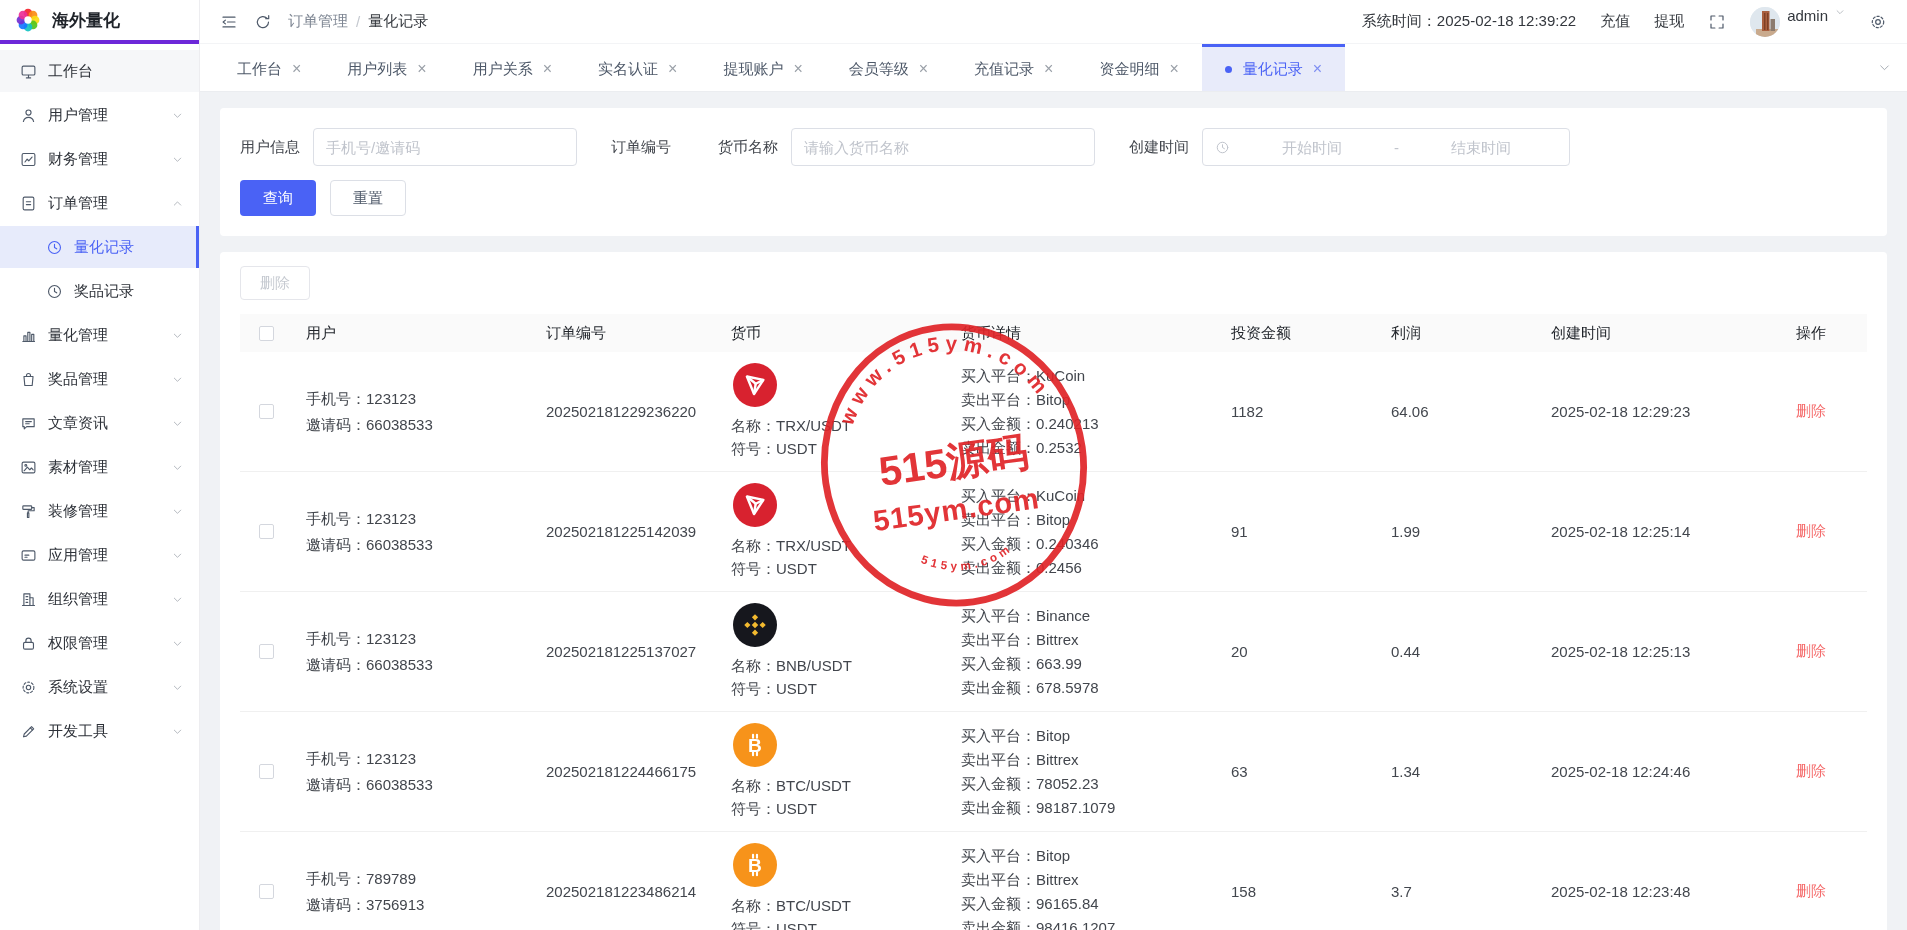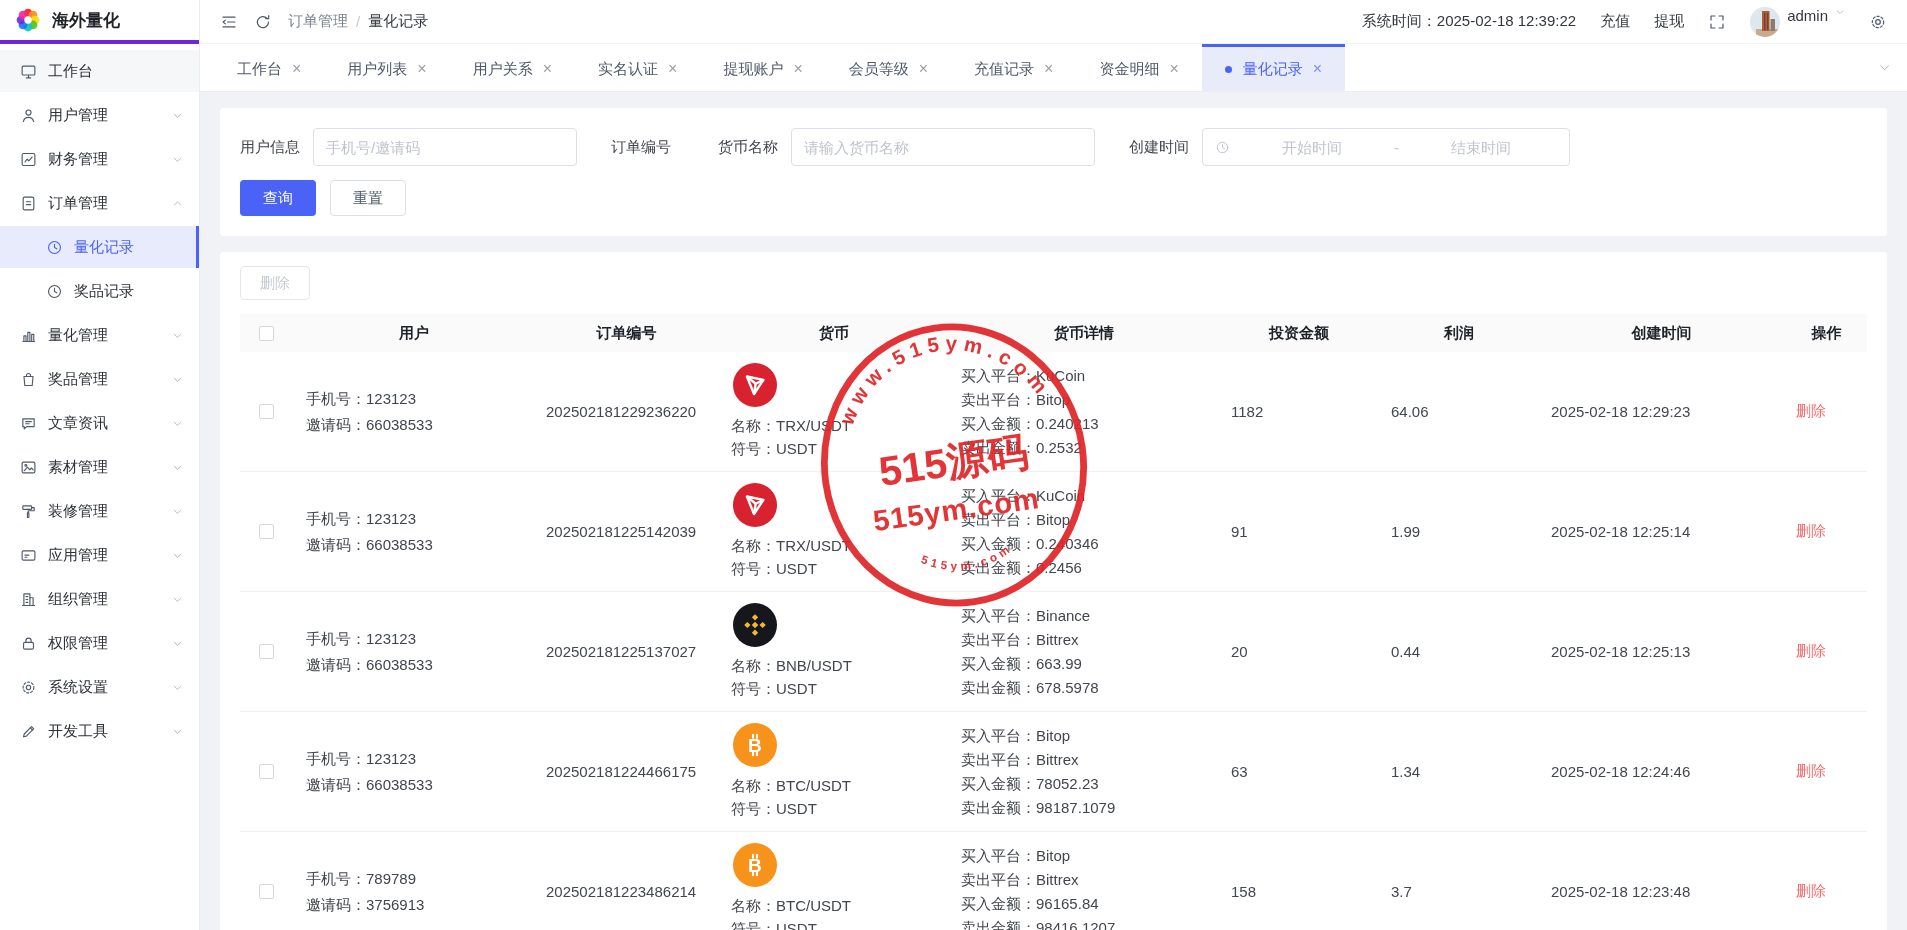--- a/index.html
+++ b/index.html
@@ -87,21 +87,21 @@
   .range .r-sep{color:var(--ph);}
   .btn-row{display:flex;gap:14px;margin-top:14px;align-items:center;}
   .btn{height:36px;padding:0 22px;border-radius:4px;font-size:15px;display:inline-flex;align-items:center;justify-content:center;cursor:pointer;border:1px solid transparent;font-family:inherit;}
   .btn-primary{background:var(--primary);color:#fff;}
   .btn-plain{background:#fff;border-color:#dcdfe6;color:var(--ink-3);}
   .btn-disabled{background:#fff;border-color:#e5e6eb;color:#c6cad1;height:34px;padding:0 19px;cursor:not-allowed;}
   
   .table-card{margin-top:16px;padding:14px 20px 0;}
   .t-wrap{margin-top:14px;}
   .t-header,.t-row{display:grid;grid-template-columns:52px 240px 185px 230px 270px 160px 160px 245px 1fr;align-items:center;}
-  .t-header{background:#fafafa;height:38px;color:#1f2329;font-weight:700;text-align:center;}
+  .t-header{background:#fafafa;height:38px;color:#1f2329;font-weight:400;}
   .t-header .cell,.t-row .cell{padding:0 10px 0 14px;overflow:hidden;}
   .c-center{display:flex;justify-content:center;padding:0 !important;}
   .t-row{border-bottom:1px solid var(--line);height:120px;color:var(--ink-2);}
   .checkbox{width:15px;height:15px;border:1px solid #d4d7de;border-radius:2px;background:#fff;display:inline-block;cursor:pointer;}
   .lines{display:flex;flex-direction:column;justify-content:center;}
   .lines .line{line-height:26px;white-space:nowrap;}
   .c-coin .line{line-height:23px;}
   .coin-badge{width:44px;height:44px;border-radius:50%;display:flex;align-items:center;justify-content:center;margin:0 0 7px 2px;flex:none;}
   .coin-badge svg{width:34px;height:34px;}
   .coin-trx{background:#d8222f;}

